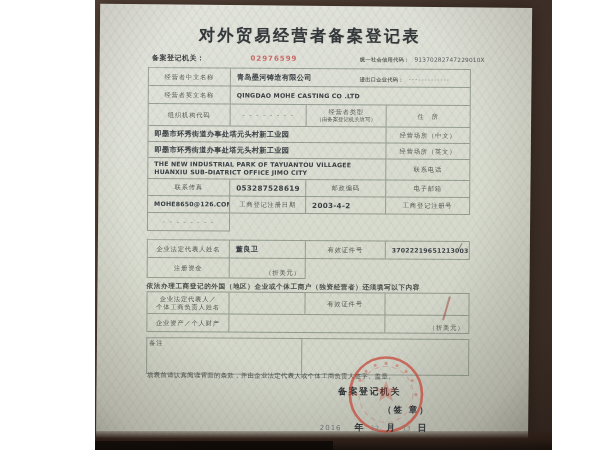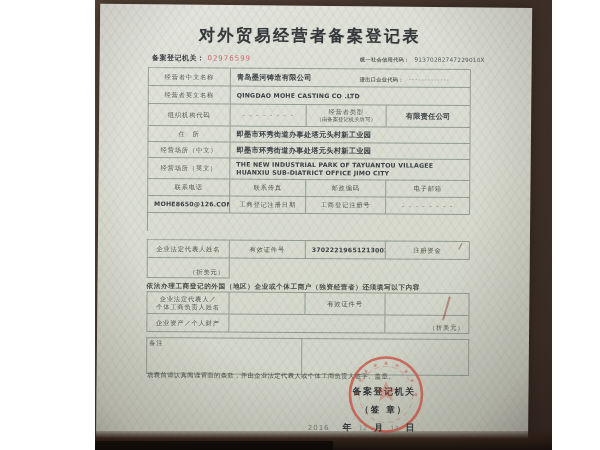--- a/index.html
+++ b/index.html
@@ -38,21 +38,21 @@
   .title{
     position:absolute;left:150px;top:25px;width:320px;text-align:center;
     font-size:16px;font-weight:bold;letter-spacing:2.5px;color:#34383b;
     text-shadow:0 0 1px rgba(52,56,59,.35);
   }
   .codes{position:absolute;left:360px;top:45px;width:125px;text-align:left;line-height:1.25;}
   .codes .lbl{font-size:5.2px;color:#5a5e58;font-weight:bold;letter-spacing:.3px;}
   .codes .cval{font-size:5.8px;color:#55595c;letter-spacing:.2px;}
   .codes .dash{font-size:6px;color:#8a8e86;letter-spacing:1px;}
   .regno{position:absolute;left:152px;top:53px;font-size:7px;font-weight:bold;color:#3f4245;letter-spacing:.5px;}
-  .regno .red{color:#c96a66;font-weight:normal;letter-spacing:1px;}
+  .regno .red{color:#c96a66;font-weight:bold;letter-spacing:1px;margin-left:43px;}
 
   .t{position:absolute;display:grid;border-top:1px solid var(--ln);border-left:1px solid var(--ln);}
   .c{
     border-right:1px solid var(--ln);border-bottom:1px solid var(--ln);
     display:flex;align-items:center;justify-content:center;text-align:center;
     padding:1px 2px;overflow:hidden;flex-direction:column;line-height:1.25;
   }
   .c.v{align-items:flex-start;justify-content:center;text-align:left;padding-left:6px;}
   .c.vr{align-items:flex-end;justify-content:flex-end;text-align:right;padding-right:4px;}
   .c.top{justify-content:flex-start;align-items:flex-start;}
@@ -66,27 +66,27 @@
   .sec{position:absolute;font-size:6.6px;font-weight:bold;color:#474c47;letter-spacing:.6px;}
 
   #t1{left:148px;top:67px;grid-template-columns:82px 76px 80px 84px;
       grid-template-rows:18px 18px 22px 16px 16px 21px 17px 17px 18px;}
   #t2{left:148px;top:239px;grid-template-columns:82px 76px 80px 84px;grid-template-rows:18px 20px;}
   #t3{left:148px;top:291px;grid-template-columns:82px 76px 80px 84px;grid-template-rows:22px 18px;}
   #t4{left:148px;top:337px;grid-template-columns:155px 167px;grid-template-rows:36px;}
 
   .footnote{position:absolute;left:149px;top:371px;width:330px;font-size:6.3px;color:#4a4e4a;letter-spacing:.4px;}
 
-  .stamp-text1{position:absolute;left:340px;top:384px;width:92px;text-align:center;
+  .stamp-text1{position:absolute;left:340px;top:384px;width:92px;
     font-size:9px;font-weight:bold;color:#2f3335;letter-spacing:1.5px;}
-  .stamp-text2{position:absolute;left:340px;top:403px;width:92px;text-align:center;
+  .stamp-text2{position:absolute;left:340px;top:403px;width:92px;text-align:right;
     font-size:8.5px;font-weight:bold;color:#2f3335;letter-spacing:2px;}
   .seal{position:absolute;left:342px;top:349px;opacity:.85;}
 
-  .dateline{position:absolute;left:310px;top:420px;font-size:9px;color:#2f3335;}
+  .dateline{position:absolute;left:322px;top:420px;font-size:9px;color:#2f3335;}
   .dateline .yr{font-size:7px;color:#6e7270;margin-right:10px;letter-spacing:1px;}
   .dateline .unit{font-weight:bold;letter-spacing:.5px;}
   .dateline .num{font-size:6.5px;color:#7a7e7a;margin:0 4px;}
 
   .pen1{position:absolute;left:447px;top:294px;width:1.6px;height:25px;
     background:rgba(150,62,50,.5);transform:rotate(16deg);border-radius:1px;}
   .pen2{position:absolute;left:461px;top:241px;width:1.4px;height:7px;
     background:rgba(90,70,62,.55);transform:rotate(28deg);}
 </style>
 </head>
@@ -125,46 +125,48 @@
 
     <div class="c lab">经营者英文名称</div>
     <div class="c v s3 val en">QINGDAO MOHE CASTING CO .LTD</div>
 
     <div class="c lab">组织机构代码</div>
     <div class="c val dash">- - - - - - - -</div>
     <div class="c lab">
       <span>经营者类型</span>
       <small>（由备案登记机关填写）</small>
     </div>
-    <div class="c val">有限责任公司</div>
 
     <div class="c lab">住　所</div>
     <div class="c v s3 val">即墨市环秀街道办事处塔元头村新工业园</div>
 
     <div class="c lab">经营场所（中文）</div>
     <div class="c v s3 val">即墨市环秀街道办事处塔元头村新工业园</div>
 
     <div class="c lab">经营场所（英文）</div>
     <div class="c v s3 val en">THE NEW INDUSTRIAL PARK OF TAYUANTOU VILLAGEE HUANXIU SUB-DIATRICT OFFICE JIMO CITY</div>
 
     <div class="c lab">联系电话</div>
     <div class="c lab">联系传真</div>
+    <div class="c v val">053287528619</div>
 
     <div class="c lab">邮政编码</div>
     <div class="c lab">电子邮箱</div>
     <div class="c v val en">MOHE8650@126.COM</div>
 
     <div class="c lab">工商登记注册日期</div>
+    <div class="c v val">2003-4-2</div>
     <div class="c lab">工商登记注册号</div>
     <div class="c val dash">- - - - - - - -</div>
   </div>
 
 
   <div class="t" id="t2">
     <div class="c lab">企业法定代表人姓名</div>
+    <div class="c v val">董良卫</div>
     <div class="c lab">有效证件号</div>
     <div class="c v val en">370222196512130032</div>
 
     <div class="c lab">注册资金</div>
     <div class="c vr lab">（折美元）</div>
   </div>
 
   <div class="sec" style="left:148px;top:282px;">依法办理工商登记的外国（地区）企业或个体工商户（独资经营者）还须填写以下内容</div>
 
   <div class="t" id="t3">

